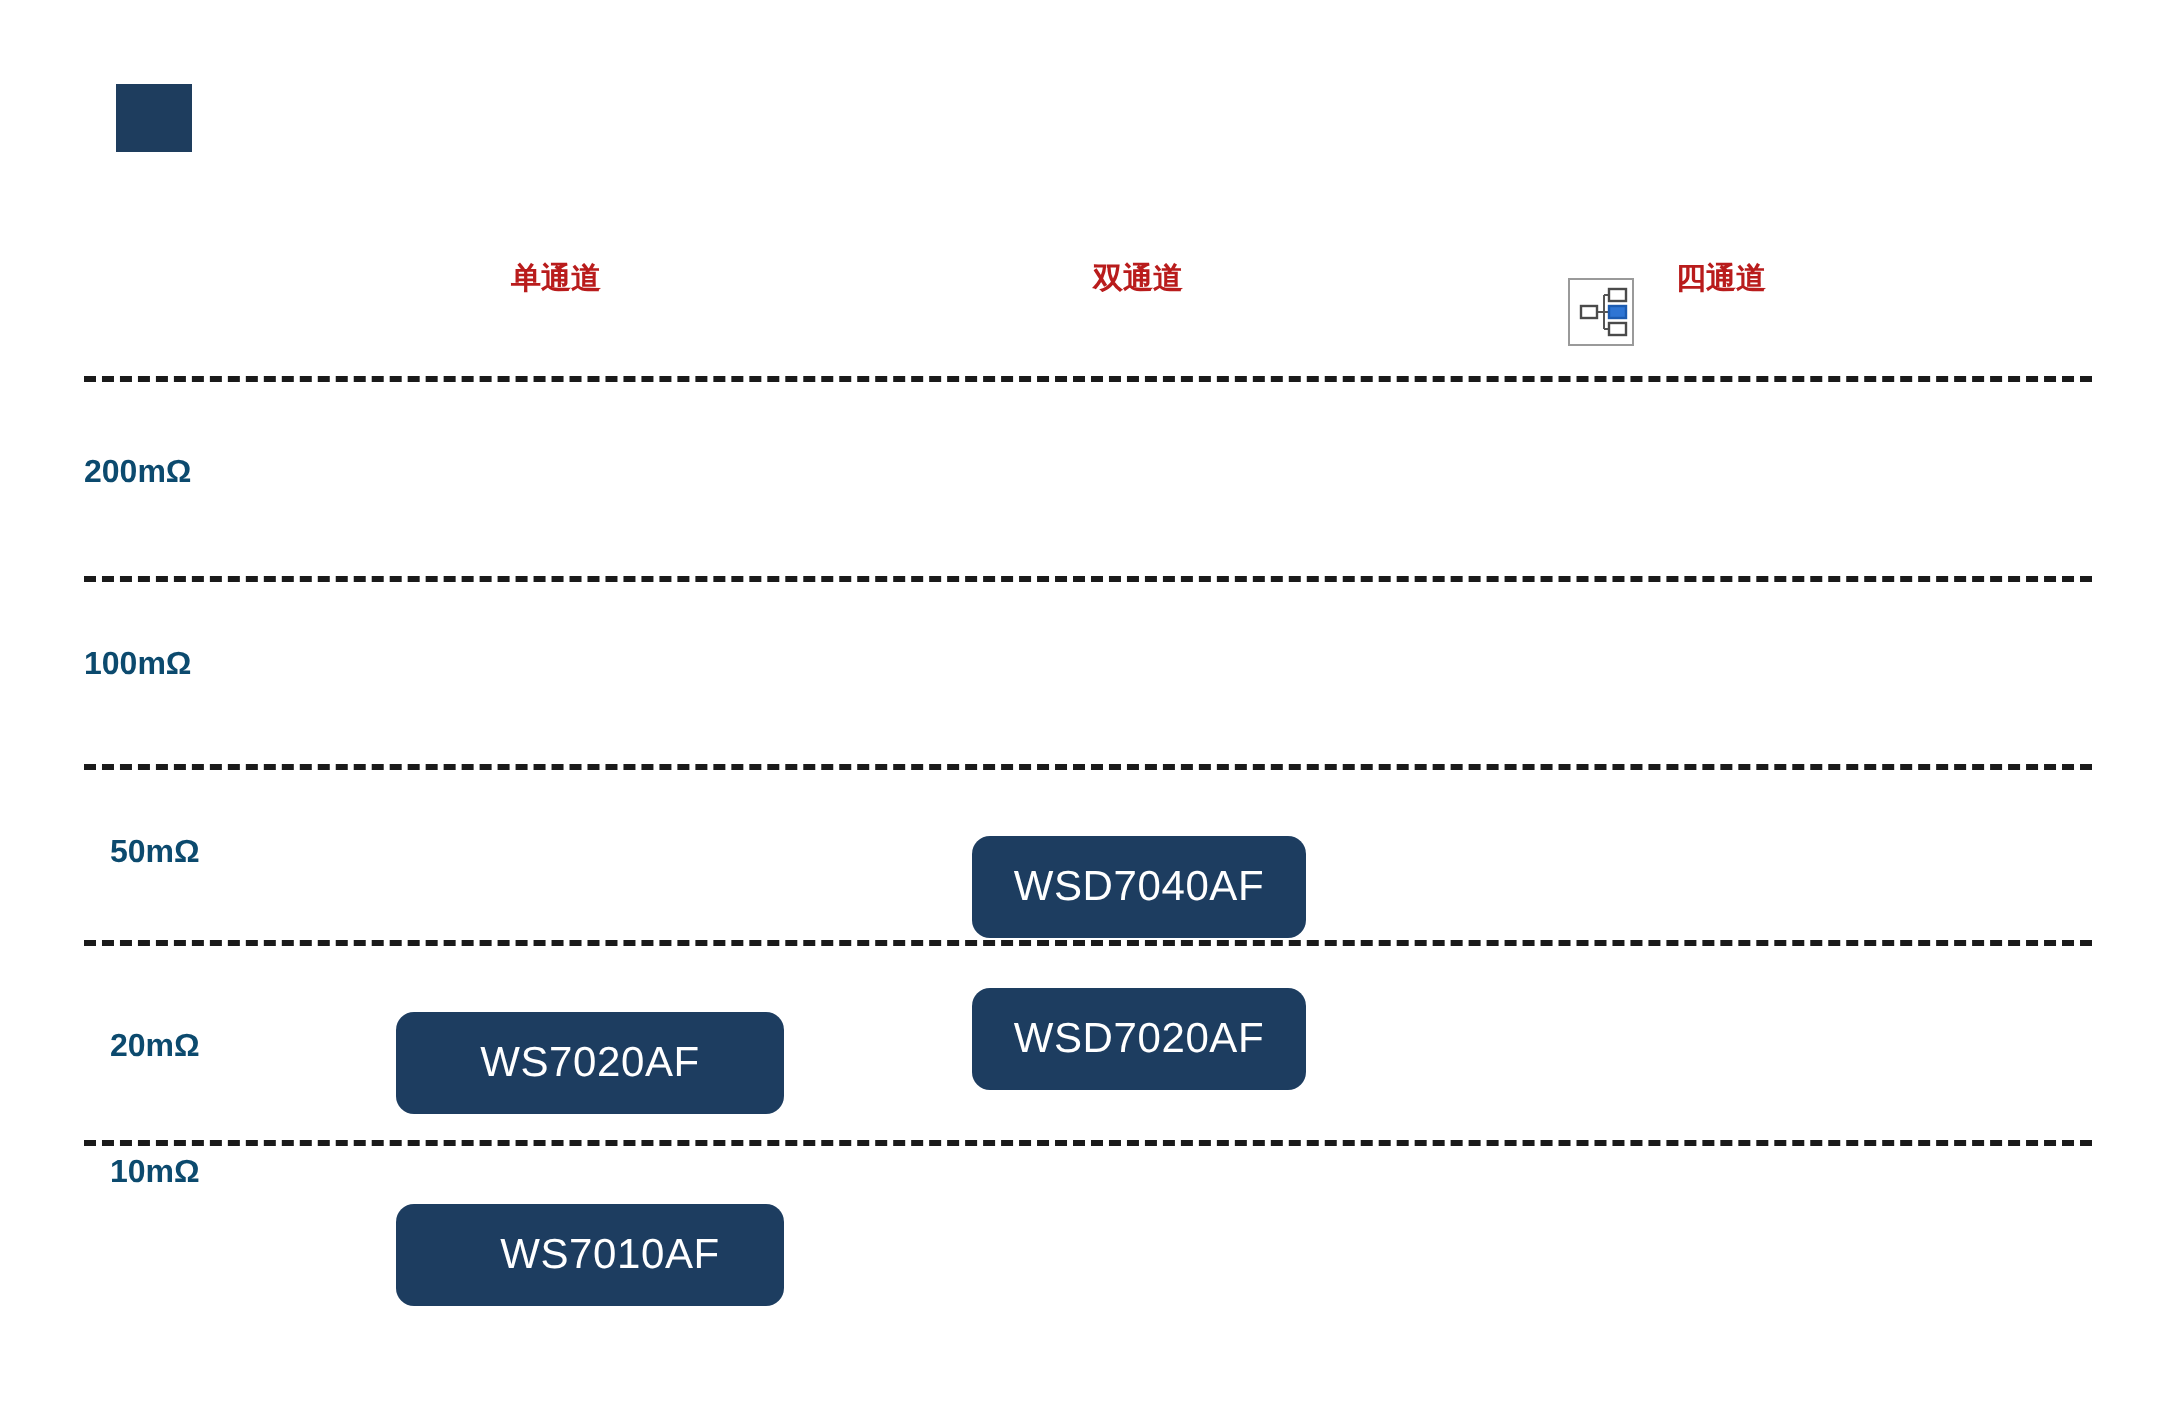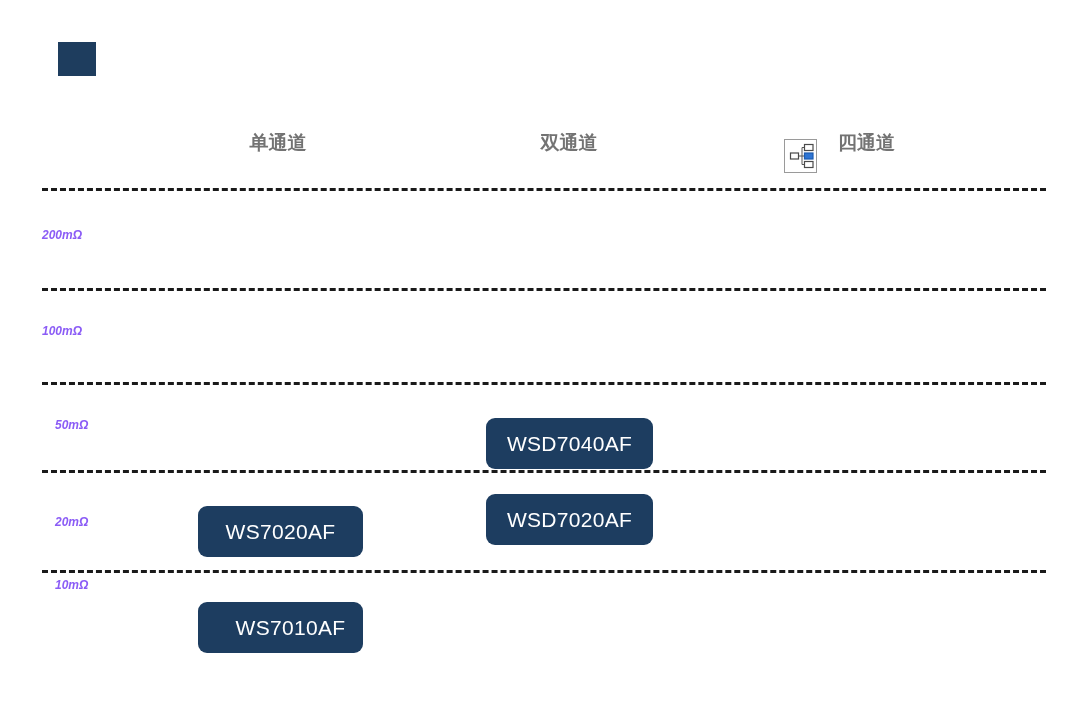--- a/index.html
+++ b/index.html
@@ -36,24 +36,24 @@
     font-weight: bold;
     letter-spacing: 0px;
     white-space: nowrap;
     color: #0a0a0a;
   }
 
   
   .col-header {
     position: absolute;
     top: 130px;
-    font-size: 19px;
+    font-size: 15px;
     font-weight: bold;
     white-space: nowrap;
-    color: #737373;
+    color: #b91c1c;
   }
   .col-header.c1 { left: 278px; transform: translateX(-50%); }
   .col-header.c2 { left: 569px; transform: translateX(-50%); }
   .col-header.c3 { left: 838px; }
 
   
   .hier-icon {
     position: absolute;
     left: 784px;
     top: 139px;
@@ -69,45 +69,44 @@
     position: absolute;
     left: 42px;
     width: 1004px;
     height: 0;
     border-top: 3px dashed #1a1a1a;
   }
 
   
   .row-label {
     position: absolute;
-    font-size: 12px;
+    font-size: 16px;
     font-weight: bold;
     white-space: nowrap;
-    color: #8b5cf6;
-    font-style: italic;
+    color: #0c4a6e;
   }
 
   
   .badge {
     position: absolute;
     height: 51px;
     border-radius: 9px;
     background: #1d3d60;
     color: #ffffff;
     font-size: 21px;
     font-weight: normal;
     display: flex;
     align-items: center;
     justify-content: center;
     box-sizing: border-box;
     padding: 0 16px;
     letter-spacing: 0.3px;
     white-space: nowrap;
   }
-  .badge.col1 { left: 198px; width: 165px; }
+  .badge.col1 { left: 198px; width: 194px; }
   .badge.col2 { left: 486px; width: 167px; }
 </style>
 </head>
 <body>
 
 <div class="title-row">
   <div class="title-square"></div>
 </div>
 
 <div class="col-header c1">单通道</div>

